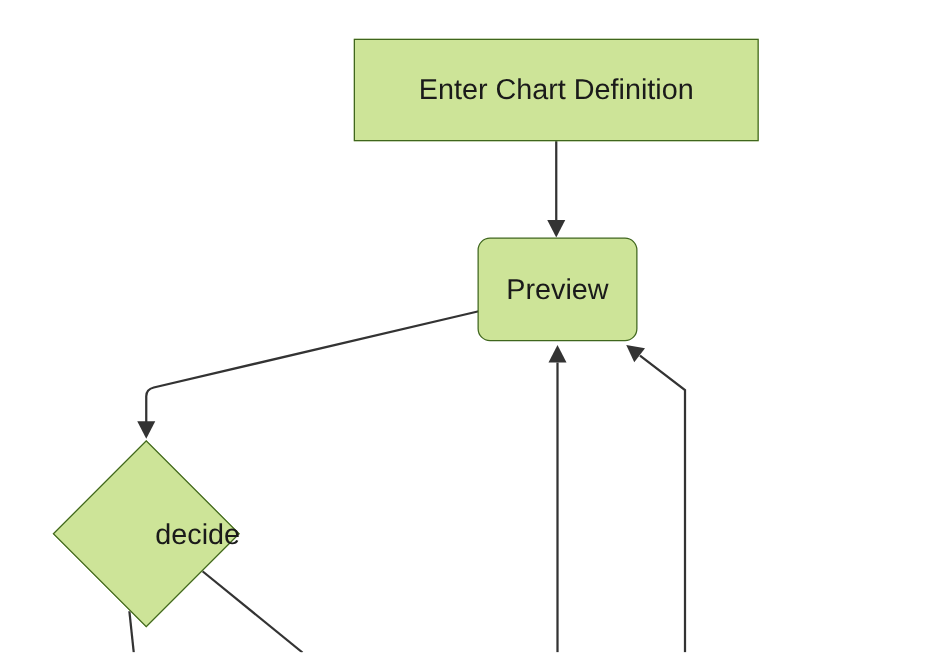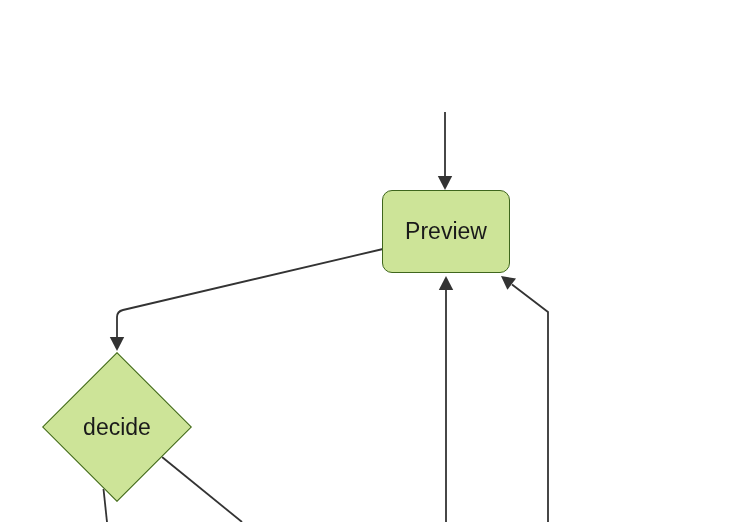--- a/index.html
+++ b/index.html
@@ -70,21 +70,21 @@
     transform: rotate(45deg);
   }
   .node-diamond-label {
     position: absolute;
     left: 42px;
     top: 413px;
     width: 150px;
     height: 28px;
     display: flex;
     align-items: center;
-    justify-content: center;
+    justify-content: flex-end;
     color: #1a1a1a;
     font-size: 23px;
     white-space: nowrap;
   }
 </style>
 </head>
 <body>
 
 <div class="canvas">
 
@@ -100,20 +100,23 @@
 
     <path class="edge" d="M162,457 L242,522"></path>
 
     <path class="edge" d="M446,522 L446,290"></path>
     <polygon class="arrowhead" points="446,276 438.8,290 453.2,290"></polygon>
 
     <path class="edge" d="M548,522 L548,312 L512,284.5"></path>
     <polygon class="arrowhead" points="501,276 516,278.6 507.4,289.8"></polygon>
   </svg>
 
+  <div class="node node-rect">
+    <span>Enter Chart Definition</span>
+  </div>
 
   <div class="node node-rounded">
     <span>Preview</span>
   </div>
 
   <div class="node-diamond-shape"></div>
   <div class="node-diamond-label">
     <span>decide</span>
   </div>
 

